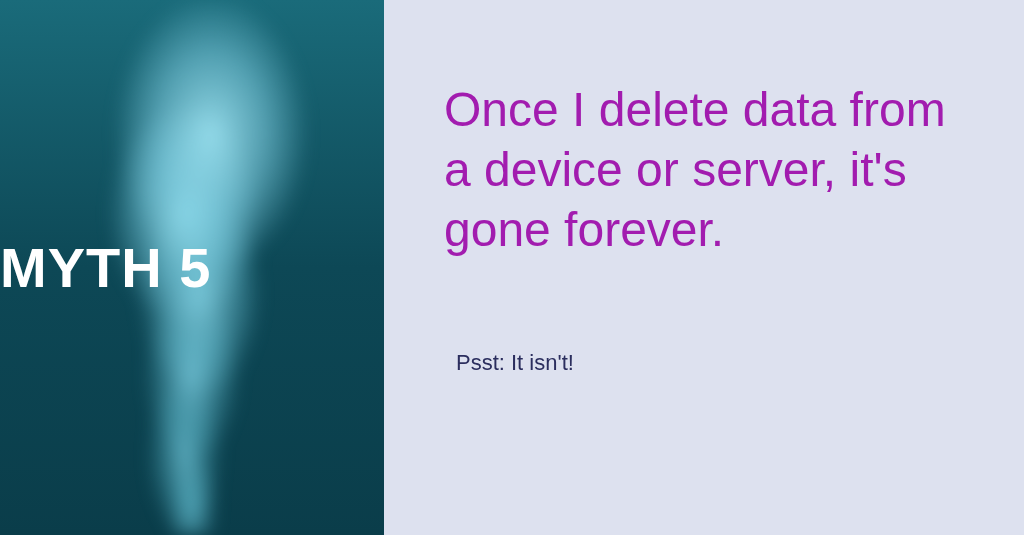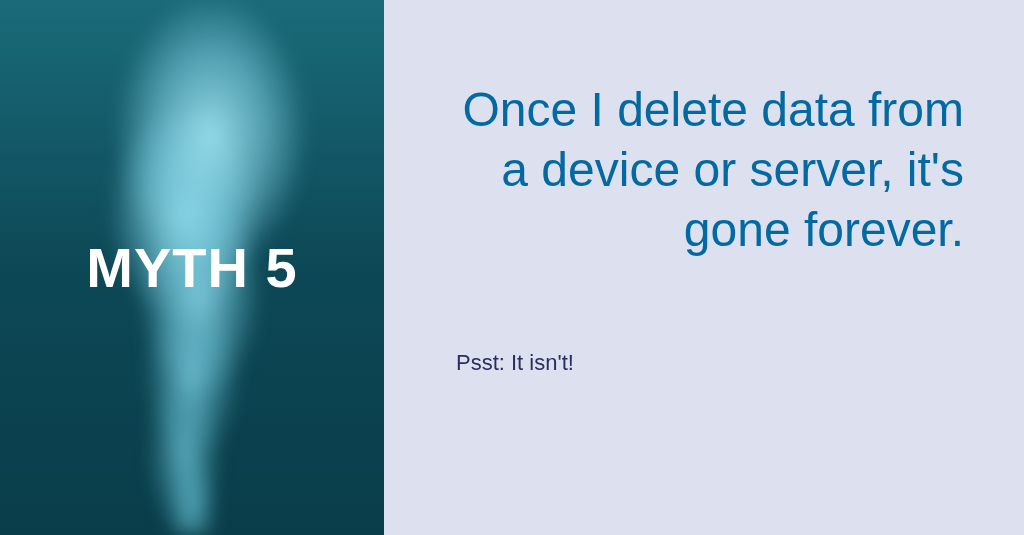--- a/index.html
+++ b/index.html
@@ -14,21 +14,20 @@
       font-family: 'Segoe UI', 'Helvetica Neue', Arial, sans-serif;
       overflow: hidden;
     }
     .left-panel {
       width: 384px;
       height: 535px;
       background: linear-gradient(180deg, #1a6b7a 0%, #0d4856 50%, #0a3d4a 100%);
       position: relative;
       display: flex;
       align-items: center;
-      justify-content: center;
       overflow: hidden;
     }
     .smoke {
       position: absolute;
       width: 100%;
       height: 100%;
       background:
         radial-gradient(ellipse 140px 200px at 55% 25%, rgba(160, 230, 245, 0.9) 0%, rgba(140, 220, 240, 0.5) 40%, transparent 70%),
         radial-gradient(ellipse 110px 160px at 48% 40%, rgba(150, 225, 240, 0.85) 0%, rgba(130, 215, 235, 0.45) 40%, transparent 70%),
         radial-gradient(ellipse 90px 150px at 52% 55%, rgba(140, 220, 238, 0.8) 0%, rgba(120, 210, 230, 0.4) 40%, transparent 70%),
@@ -47,26 +46,25 @@
     }
     .right-panel {
       width: 640px;
       height: 535px;
       background: #dde1ef;
       padding: 80px 60px 60px 60px;
       display: flex;
       flex-direction: column;
     }
     .myth-statement {
-      color: #0369a1;
+      color: #a21caf;
       font-size: 48px;
       font-weight: 400;
       line-height: 1.25;
       margin-bottom: 90px;
-      text-align: right;
     }
     .myth-response {
       color: #2b2e5e;
       font-size: 22px;
       font-weight: 400;
       margin-left: 12px;
     }
   </style>
 </head>
 <body>

